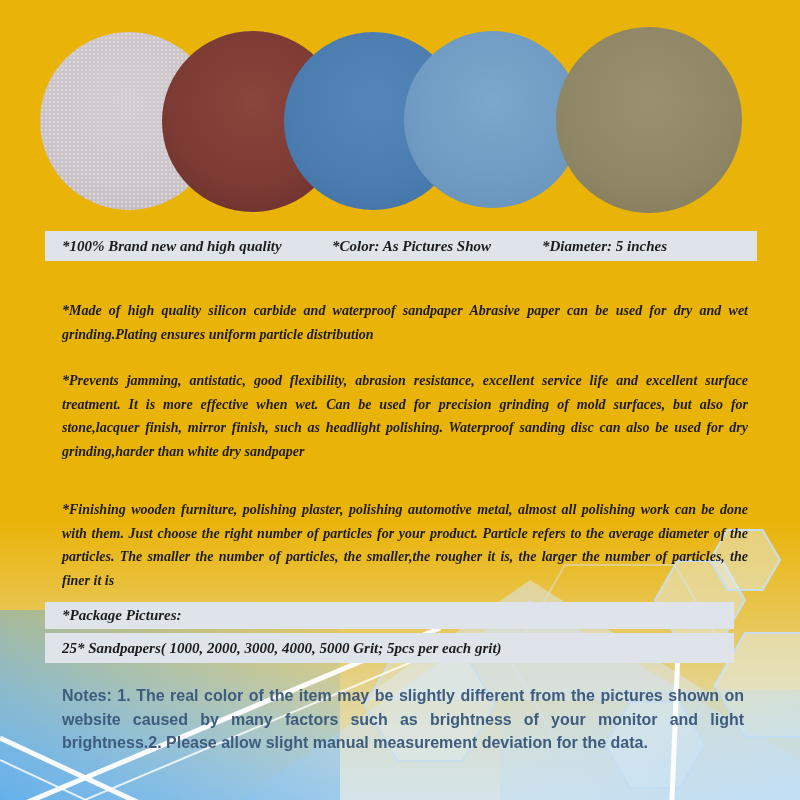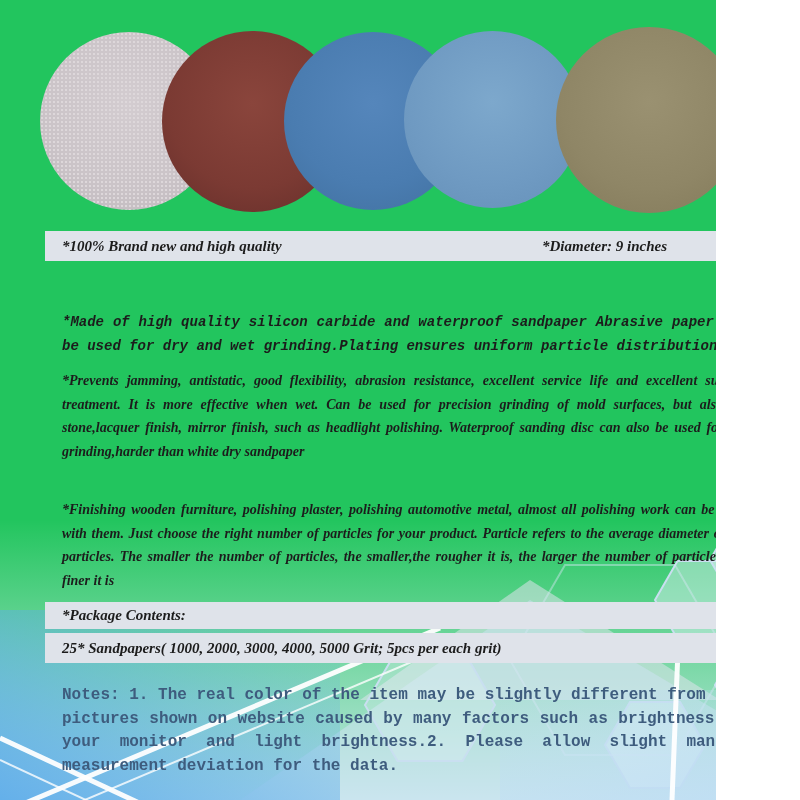--- a/index.html
+++ b/index.html
@@ -1,45 +1,45 @@
 <!DOCTYPE html>
 <html><head>
 <meta charset="utf-8">
 <style>
   html,body{margin:0;padding:0;}
   body{width:800px;height:800px;overflow:hidden;background:#ffffff;}
-  .stage{position:relative;width:716px;height:800px;background:#22c55e;overflow:hidden;}
+  .stage{position:relative;width:800px;height:800px;background:#eab308;overflow:hidden;}
   .bg{position:absolute;left:0;top:0;z-index:0;}
 
   .disc{position:absolute;border-radius:50%;z-index:2;}
   .c1{left:40px;top:32px;width:178px;height:178px;z-index:1;}
   .c2{left:162px;top:31px;width:181px;height:181px;z-index:2;}
   .c3{left:284px;top:32px;width:178px;height:178px;z-index:3;}
   .c4{left:404px;top:31px;width:177px;height:177px;z-index:4;}
   .c5{left:556px;top:27px;width:186px;height:186px;z-index:5;}
 
   .txt{font-family:"Liberation Serif",serif;font-style:italic;font-weight:600;color:#1c1c1c;}
   .band{position:absolute;z-index:3;}
   .specs{left:45px;top:231px;width:712px;height:30px;}
   .specs span{position:absolute;top:0;line-height:30px;font-size:15px;white-space:nowrap;}
   .s1{left:17px;} .s2{left:287px;} .s3{left:497px;}
 
   .grit{position:absolute;left:62px;top:262px;z-index:3;font-size:15px;line-height:26px;white-space:nowrap;}
 
   .para{position:absolute;left:62px;width:686px;z-index:3;font-size:14px;line-height:23.5px;
         text-align:justify;text-align-last:left;letter-spacing:0px;}
-  .p1{top:311px;font-family:Liberation Mono, monospace;} .p2{top:369px;font-style:italic;} .p3{top:498px;}
+  .p1{top:299px;} .p2{top:369px;font-style:italic;} .p3{top:498px;}
 
   .pkg1{left:45px;top:602px;width:689px;height:27px;line-height:27px;padding-left:17px;
         box-sizing:border-box;font-size:15px;white-space:nowrap;}
   .pkg2{left:45px;top:633px;width:689px;height:30px;line-height:30px;padding-left:17px;
         box-sizing:border-box;font-size:15px;white-space:nowrap;}
 
   .notes{position:absolute;left:62px;top:684px;width:682px;z-index:3;
-         font-family:Liberation Mono, monospace;font-weight:700;font-size:16px;
+         font-family:Liberation Sans, sans-serif;font-weight:700;font-size:16px;
          line-height:23.5px;text-align:justify;text-align-last:left;}
 </style>
 </head>
 <body>
 
 <div class="stage">
 
   <svg class="bg" width="800" height="800" viewBox="0 0 800 800" aria-hidden="true">
     <defs>
       <linearGradient id="fade" x1="0" y1="0" x2="0" y2="1">
@@ -85,26 +85,27 @@
   <div>
     <div class="disc c1" style="background: radial-gradient(circle, rgb(221, 215, 218) 0.8px, rgba(0, 0, 0, 0) 1.1px) 0px 0px / 4px 4px repeat, radial-gradient(circle at 50% 40%, rgb(211, 204, 208) 0%, rgb(203, 196, 200) 60%, rgb(190, 183, 188) 100%);"></div>
     <div class="disc c2" style="background: radial-gradient(circle at 50% 40%, rgb(138, 69, 60) 0%, rgb(123, 58, 51) 60%, rgb(101, 46, 42) 100%);"></div>
     <div class="disc c3" style="background: radial-gradient(circle at 50% 40%, rgb(85, 134, 187) 0%, rgb(74, 124, 176) 60%, rgb(65, 112, 159) 100%);"></div>
     <div class="disc c4" style="background: radial-gradient(circle at 50% 40%, rgb(125, 168, 204) 0%, rgb(111, 154, 194) 60%, rgb(101, 144, 184) 100%);"></div>
     <div class="disc c5" style="background: radial-gradient(circle at 50% 40%, rgb(154, 145, 113) 0%, rgb(143, 134, 102) 60%, rgb(131, 122, 90) 100%);"></div>
   </div>
 
   <div class="band specs txt" style="background: rgb(223, 227, 234);">
     <span class="s1">*100% Brand new and high quality</span>
-    <span class="s3">*Diameter: 9 inches</span>
+    <span class="s2">*Color: As Pictures Show</span>
+    <span class="s3">*Diameter: 5 inches</span>
   </div>
 
 
   <div class="para p1 txt">*Made of high quality silicon carbide and waterproof sandpaper Abrasive paper can be used for dry and wet grinding.Plating ensures uniform particle distribution</div>
   <div class="para p2 txt">*Prevents jamming, antistatic, good flexibility, abrasion resistance, excellent service life and excellent surface treatment. It is more effective when wet. Can be used for precision grinding of mold surfaces, but also for stone,lacquer finish, mirror finish, such as headlight polishing. Waterproof sanding disc can also be used for dry grinding,harder than white dry sandpaper</div>
   <div class="para p3 txt">*Finishing wooden furniture, polishing plaster, polishing automotive metal, almost all polishing work can be done with them. Just choose the right number of particles for your product. Particle refers to the average diameter of the particles. The smaller the number of particles, the smaller,the rougher it is, the larger the number of particles, the finer it is</div>
 
-  <div class="band pkg1 txt" style="background: rgb(223, 227, 234);">*Package Contents:</div>
+  <div class="band pkg1 txt" style="background: rgb(223, 227, 234);">*Package Pictures:</div>
   <div class="band pkg2 txt" style="background: rgb(223, 227, 234);">25* Sandpapers( 1000, 2000, 3000, 4000, 5000 Grit; 5pcs per each grit)</div>
 
   <div class="notes" style="color: rgb(62, 92, 126);">Notes: 1. The real color of the item may be slightly different from the pictures shown on website caused by many factors such as brightness of your monitor and light brightness.2. Please allow slight manual measurement deviation for the data.</div>
 
 </div>
 
 </body></html>

